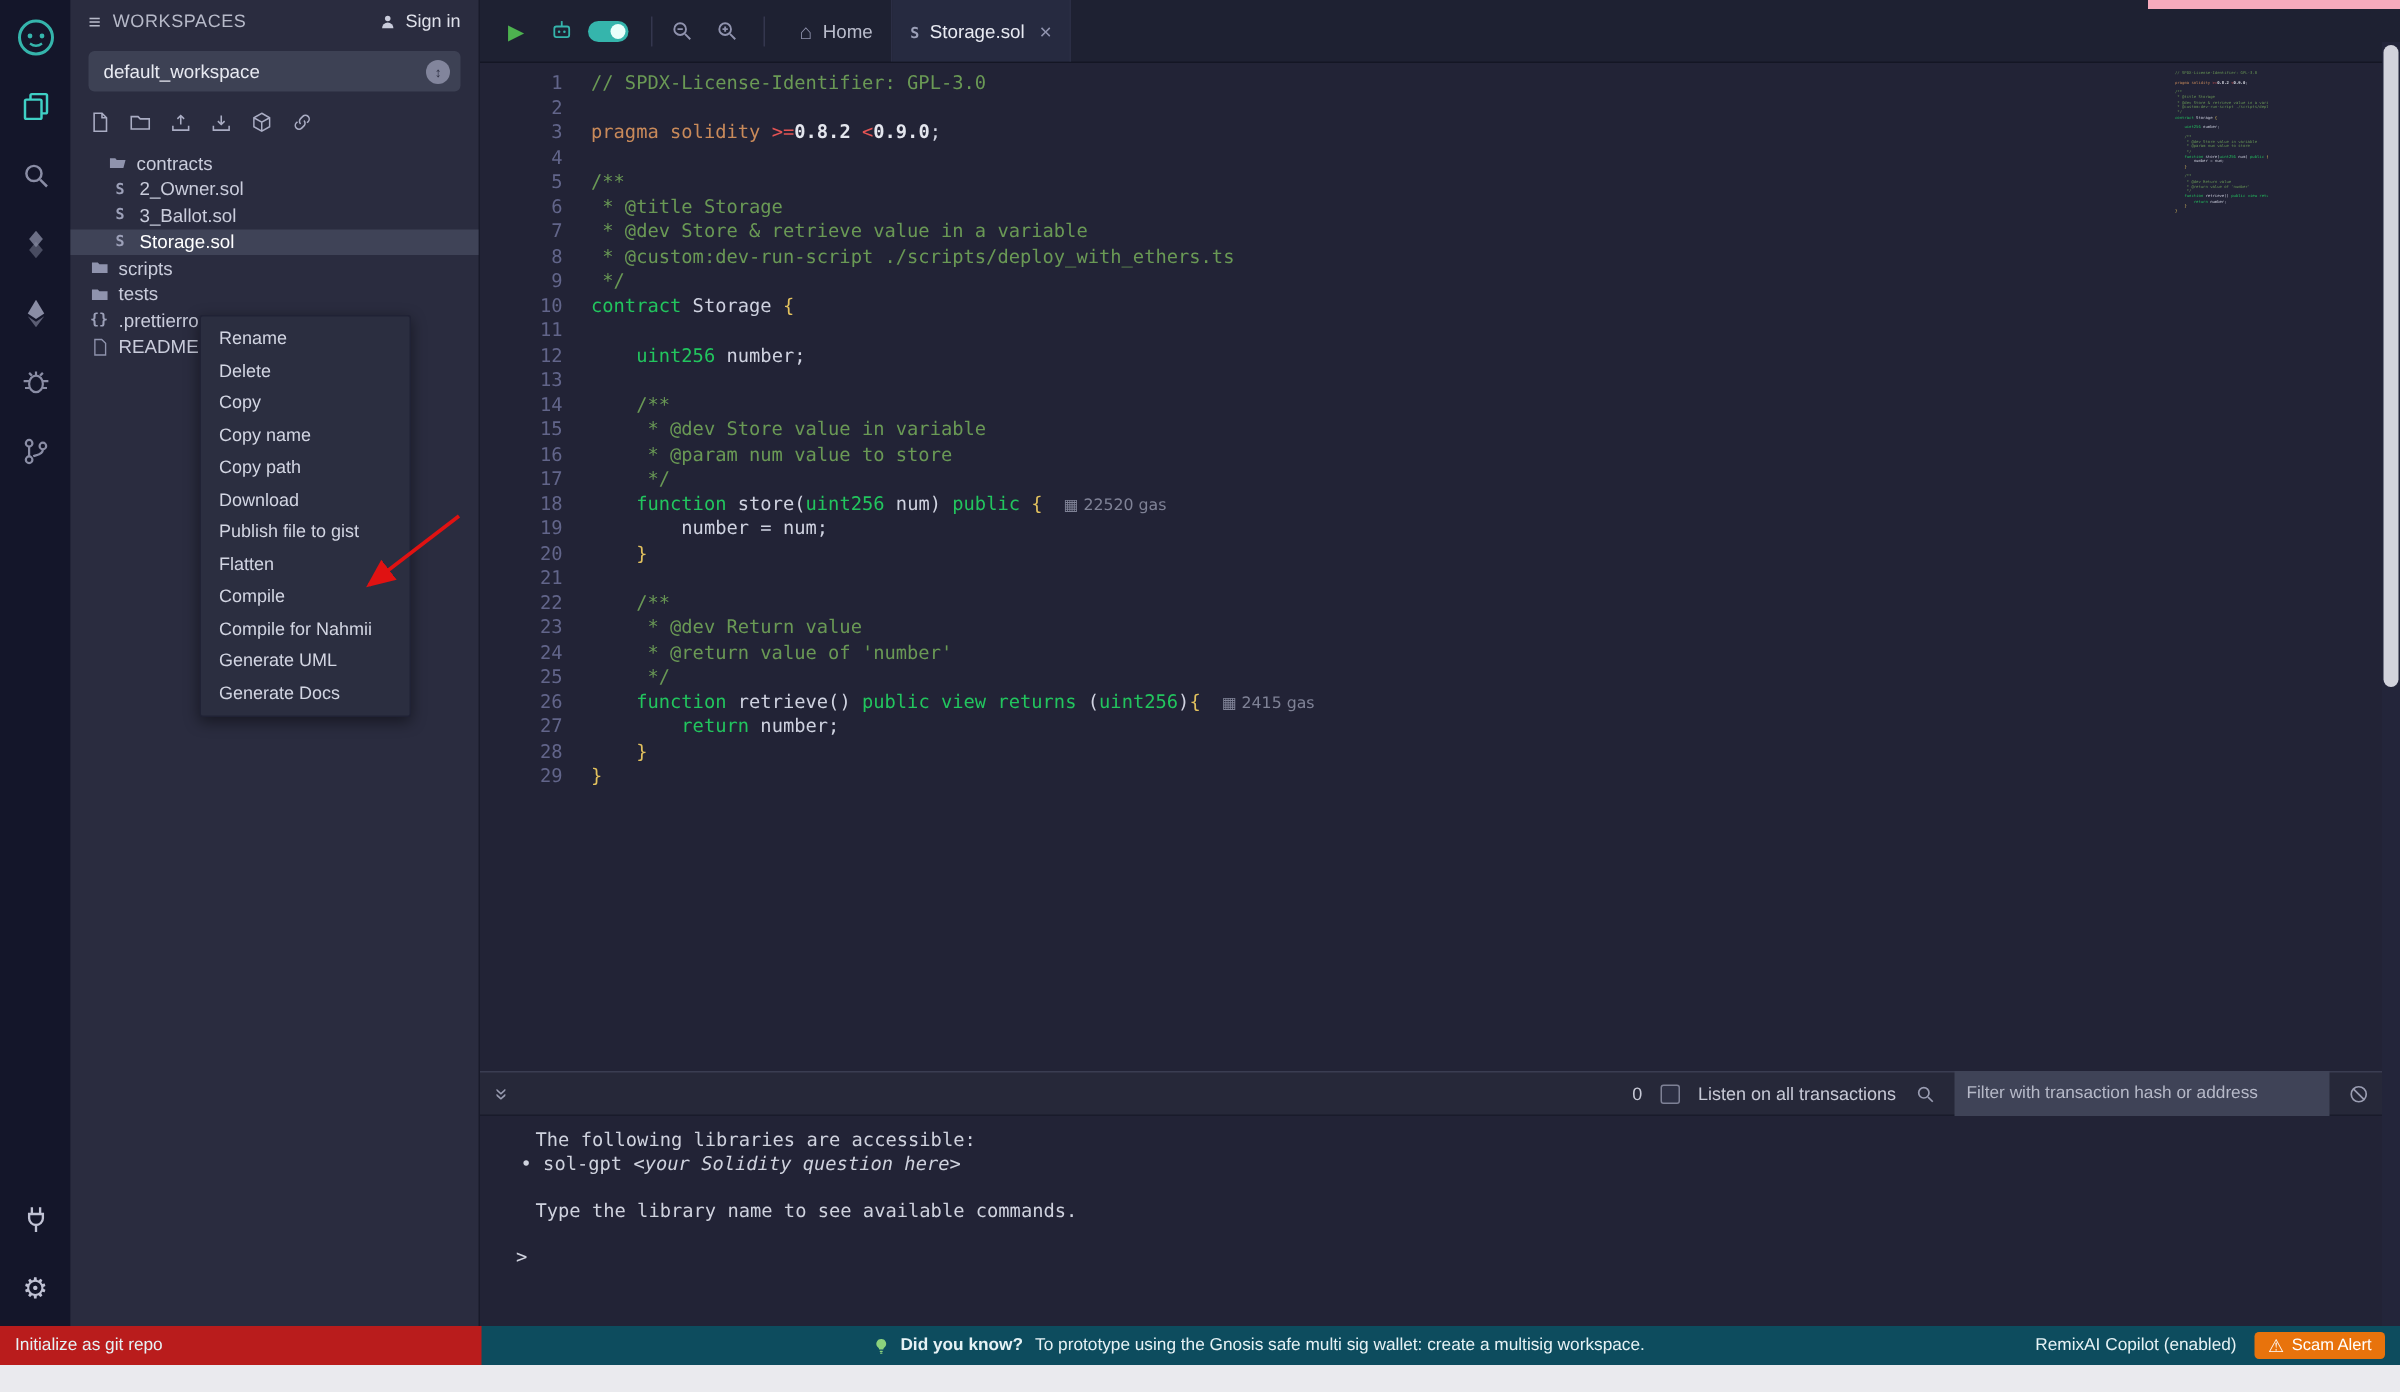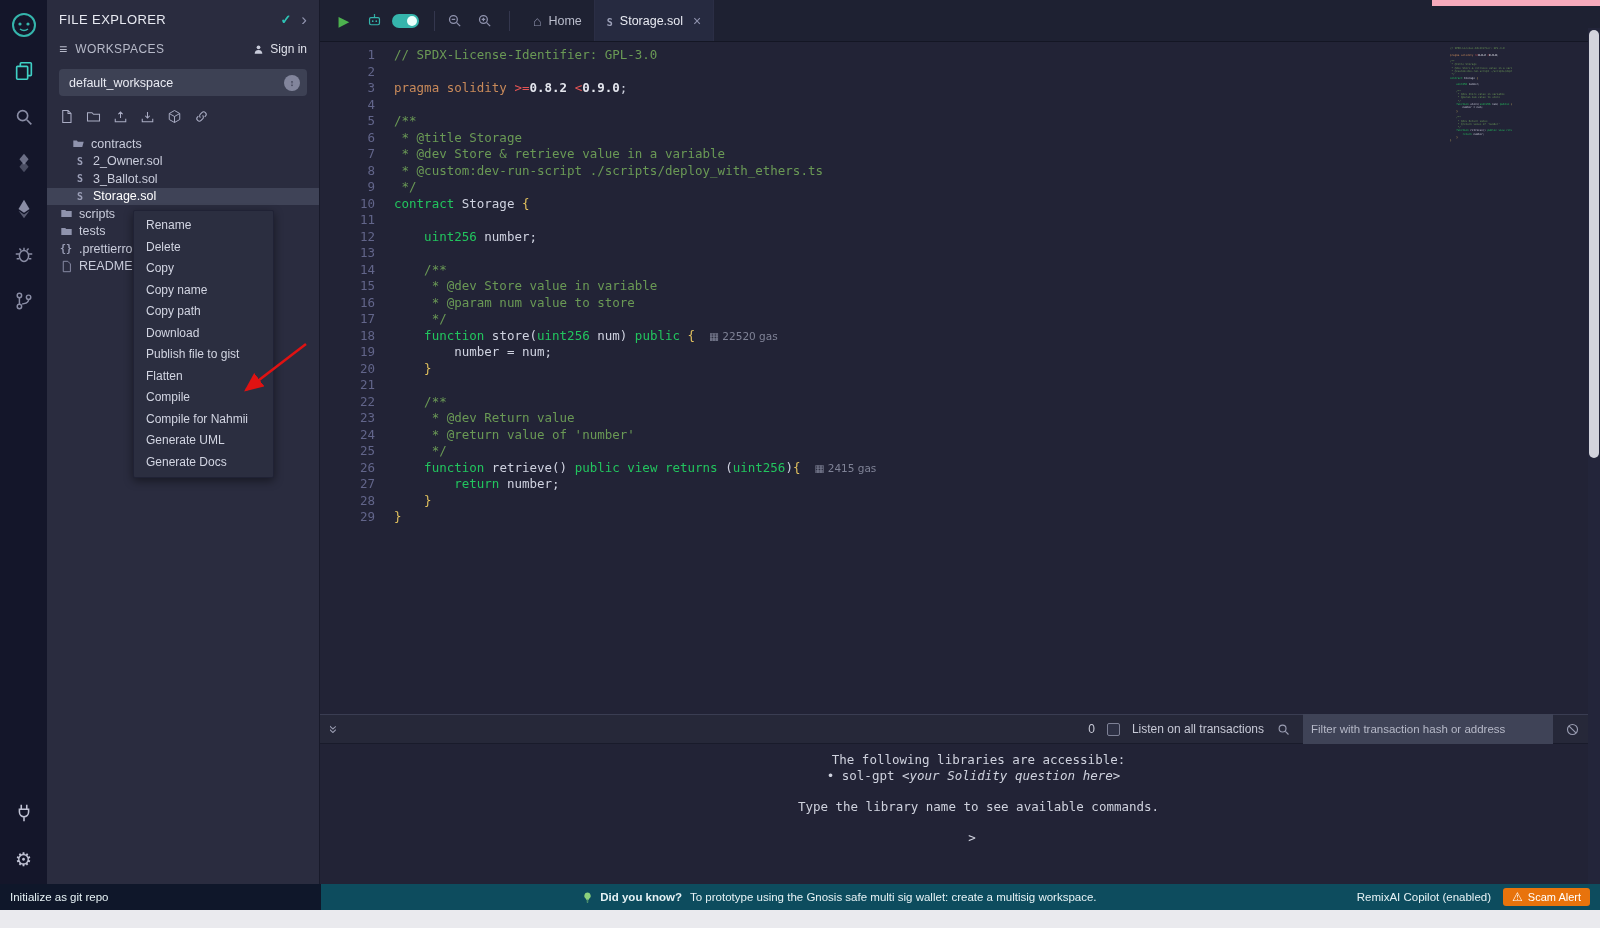--- a/index.html
+++ b/index.html
@@ -81,29 +81,29 @@
 
   
   .term-toolbar { height:30px; background:#262839; border-top:1px solid #3a3d52; border-bottom:1px solid #191b2b; display:flex; align-items:center; padding:0 20px 0 10px; gap:12px; font-size:12px; color:#c7c9d6; flex:none; }
   .collapse-ic { display:inline-block; transform:rotate(90deg); font-size:15px; color:#9a9db2; }
   .tt-spacer { flex:1; }
   .checkbox { width:13px; height:13px; border:1px solid #7e8196; background:#2d3044; border-radius:2px; }
   .tt-search svg, .tt-ban svg { width:15px; height:15px; display:block; }
   .term-filter { width:250px; height:34px; background:#3f4357; border:none; border-radius:2px; padding:0 8px; color:#dcdee8; font-size:11.5px; font-family:"Liberation Sans",sans-serif; outline:none; }
   .term-filter::placeholder { color:#b6b9c8; }
   .terminal { height:140px; background:#222336; font-family:"DejaVu Sans Mono",monospace; font-size:12.5px; line-height:15.5px; padding-top:8px; color:#cfd2de; flex:none; }
-  .term-line { padding-left:37px; white-space:pre-wrap;text-align:center; }
+  .term-line { padding-left:37px; white-space:pre-wrap; }
   .term-line.has-bullet { padding-left:27px; }
   .term-line.prompt { padding-left:24px; }
   .term-link { text-decoration:underline; color:#d8dae6; }
   .term-em { font-style:italic; }
 
   
   .statusbar { height:26px; background:#0d4c5e; display:flex; align-items:center; font-size:11.5px; color:#e6f2f5; flex:none; }
-  .status-left { width:321px; height:100%; background:#0f172a; display:flex; align-items:center; padding-left:10px; flex:none; }
+  .status-left { width:321px; height:100%; background:#b91c1c; display:flex; align-items:center; padding-left:10px; flex:none; }
   .status-center { flex:1; display:flex; align-items:center; justify-content:center; gap:6px; }
   .status-center b { font-weight:bold; margin-right:2px; }
   .status-center svg { width:13px; height:13px; }
   .status-right { display:flex; align-items:center; gap:12px; padding-right:10px; }
   .scam-badge { display:flex; align-items:center; gap:5px; background:#e8730c; color:#fff; border-radius:3px; padding:3px 9px; font-size:11px; }
   .warn-ic { font-size:12px; line-height:1; }
   .bottom-strip { height:18px; background:#eaeaee; flex:none; }
 
   
   .top-accent { position:absolute; top:0; right:0; width:168px; height:6px; background:#f6aabc; z-index:50; }
@@ -167,25 +167,20 @@
         <svg viewBox="0 0 24 24" fill="none" stroke="#c0c2d4" stroke-width="1.7">
           <path d="M9 3 v5 M15 3 v5 M7 8 h10 v3 a5 5 0 0 1 -10 0 z M12 16 v5"></path>
         </svg>
       </div>
       <div class="rail-item">
         <span class="glyph-gear">⚙</span>
       </div>
     </div>
 
     <div class="sidebar">
-      <div class="fe-header">
-        <span class="fe-title">FILE EXPLORER</span>
-        <span class="check-ic">✓</span>
-        <span class="chev-ic">›</span>
-      </div>
       <div class="fe-workspaces">
         <span class="burger">≡</span>
         <span class="ws-label">WORKSPACES</span>
         <span class="signin">
           <svg viewBox="0 0 24 24" fill="#c9ccdb">
             <circle cx="12" cy="8" r="3.4"></circle>
               <path d="M5 20 a7 7 0 0 1 14 0 z"></path>
           </svg>
           <span>Sign in</span>
         </span>

